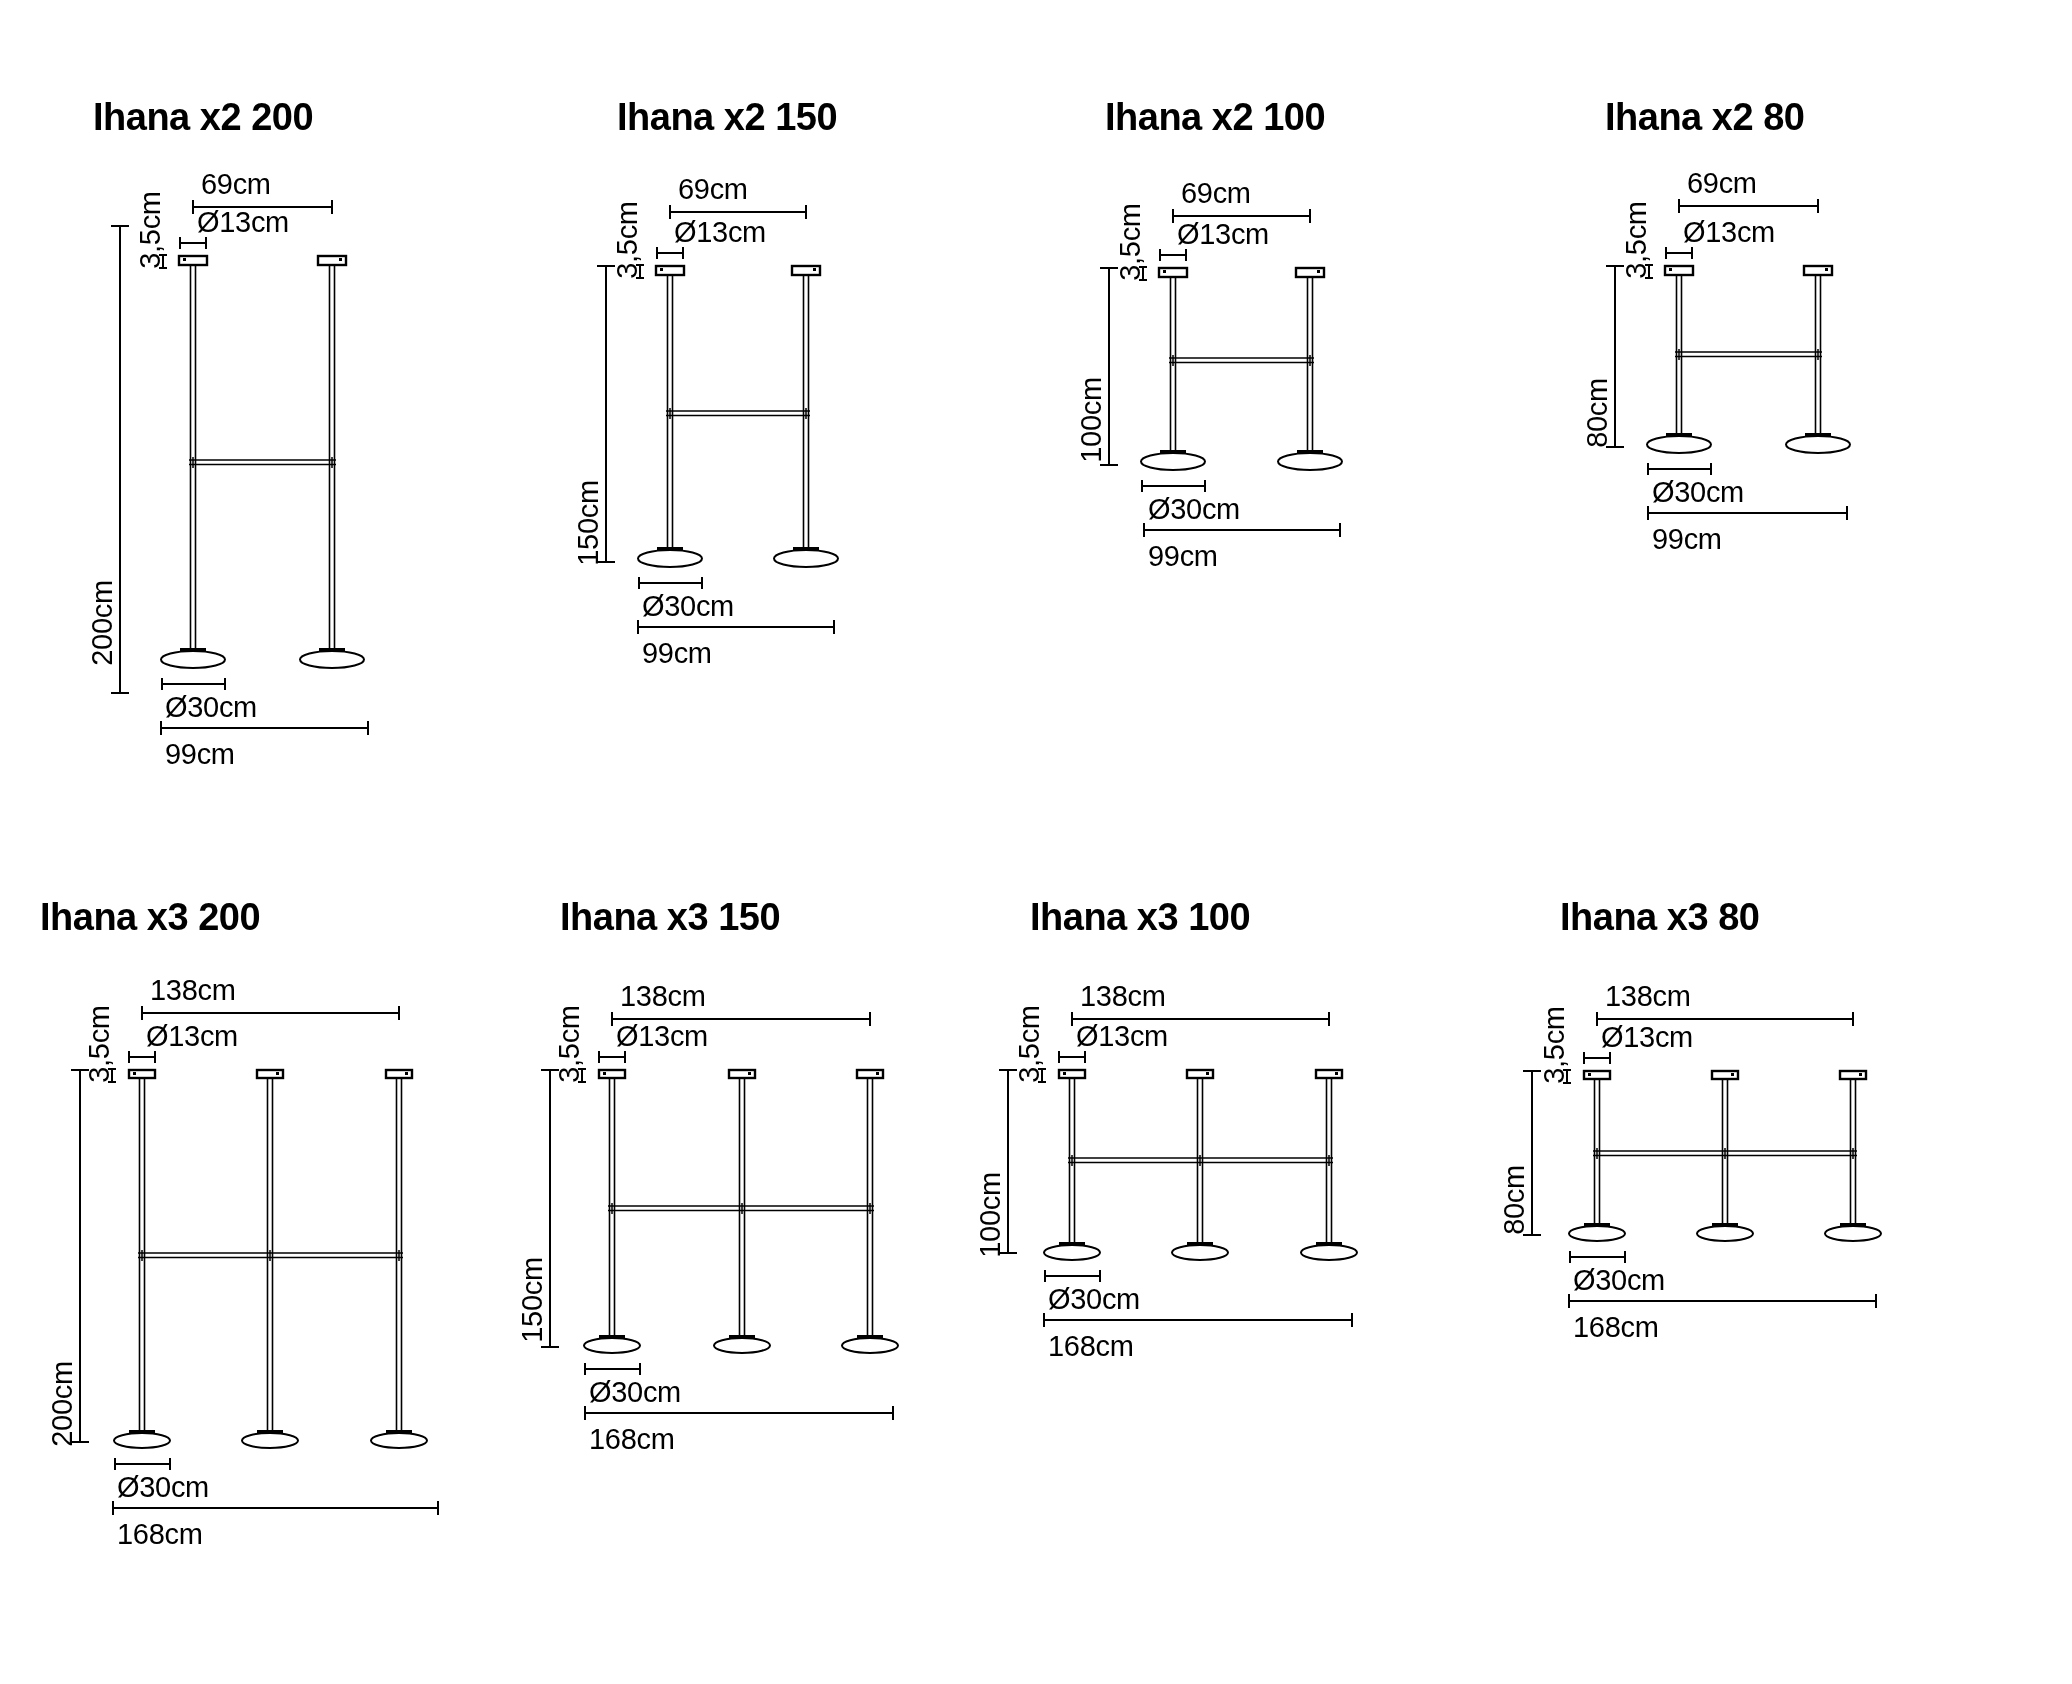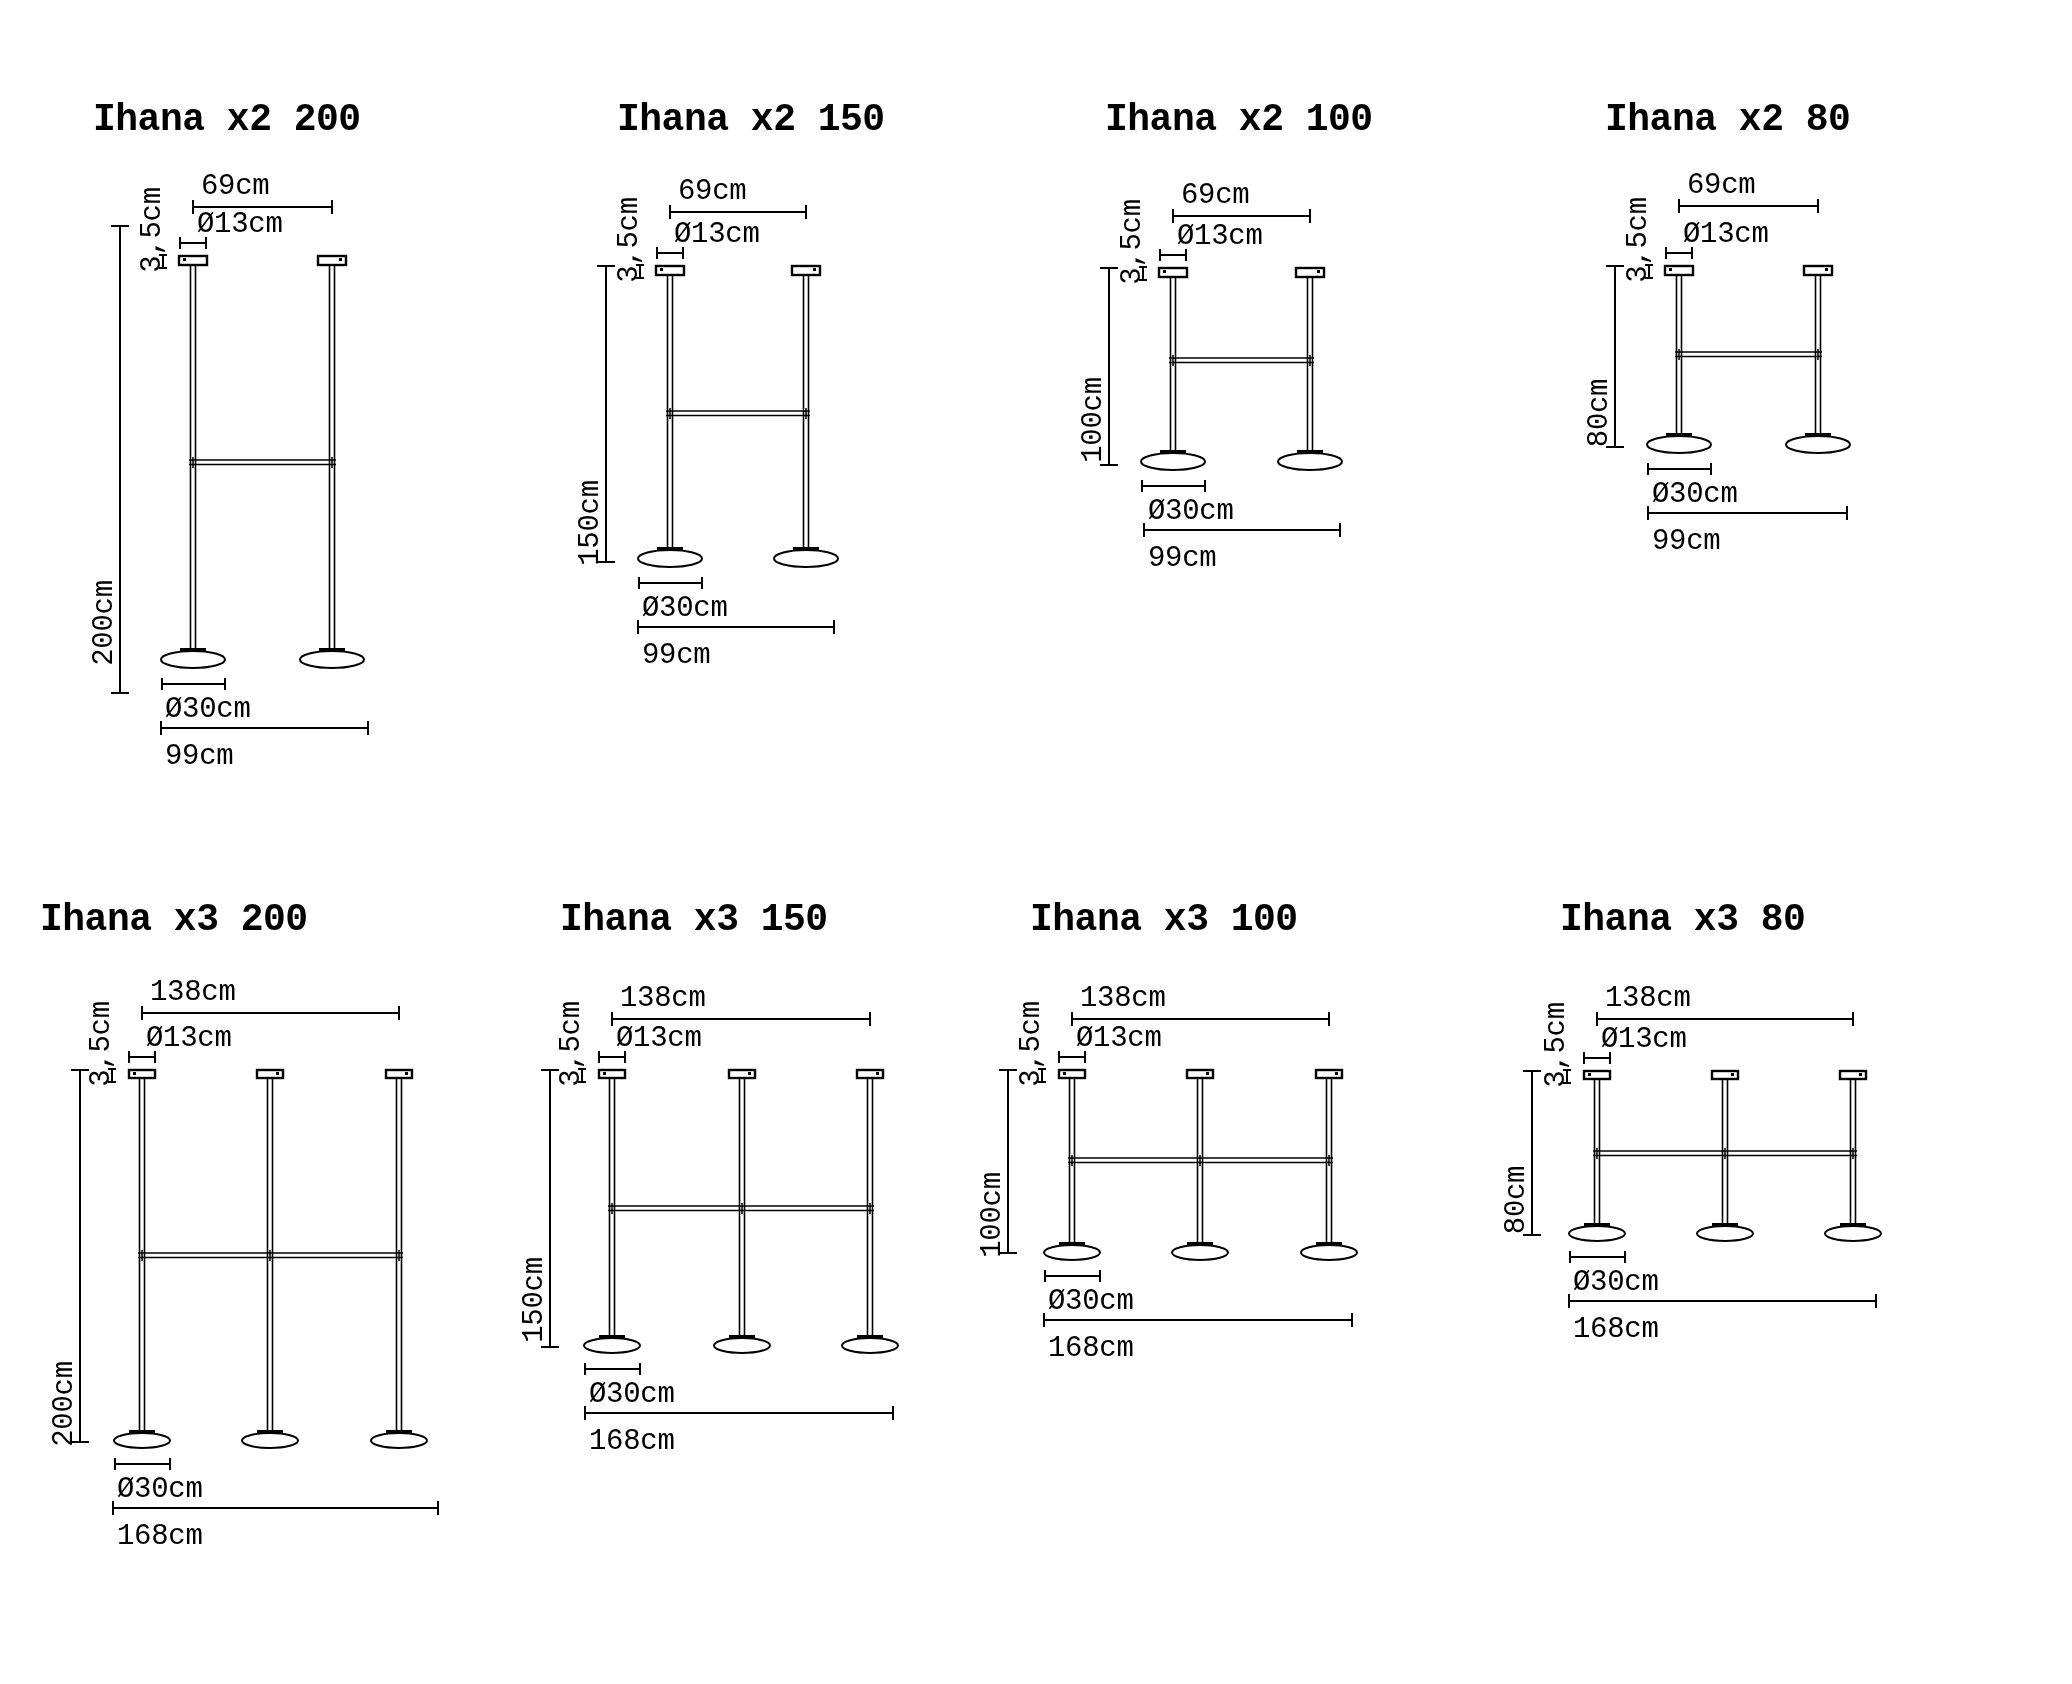--- a/index.html
+++ b/index.html
@@ -1,20 +1,20 @@
 <!DOCTYPE html>
 <html><head>
 <meta charset="utf-8">
 <style>
   html,body{margin:0;padding:0;background:#ffffff;}
   .sheet{
     position:relative;
     width:2072px;height:1684px;
     background:#ffffff;
-    font-family:Liberation Mono, monospace;
+    font-family:Liberation Sans, sans-serif;
     overflow:hidden;
   }
   svg{position:absolute;left:0;top:0;}
   text{fill:#000000;}
   .diagram-title{font-size:38px;font-weight:700;letter-spacing:-0.5px;}
   .dim-label{font-size:29px;font-weight:400;letter-spacing:-0.3px;}
 </style>
 </head>
 <body>
 

